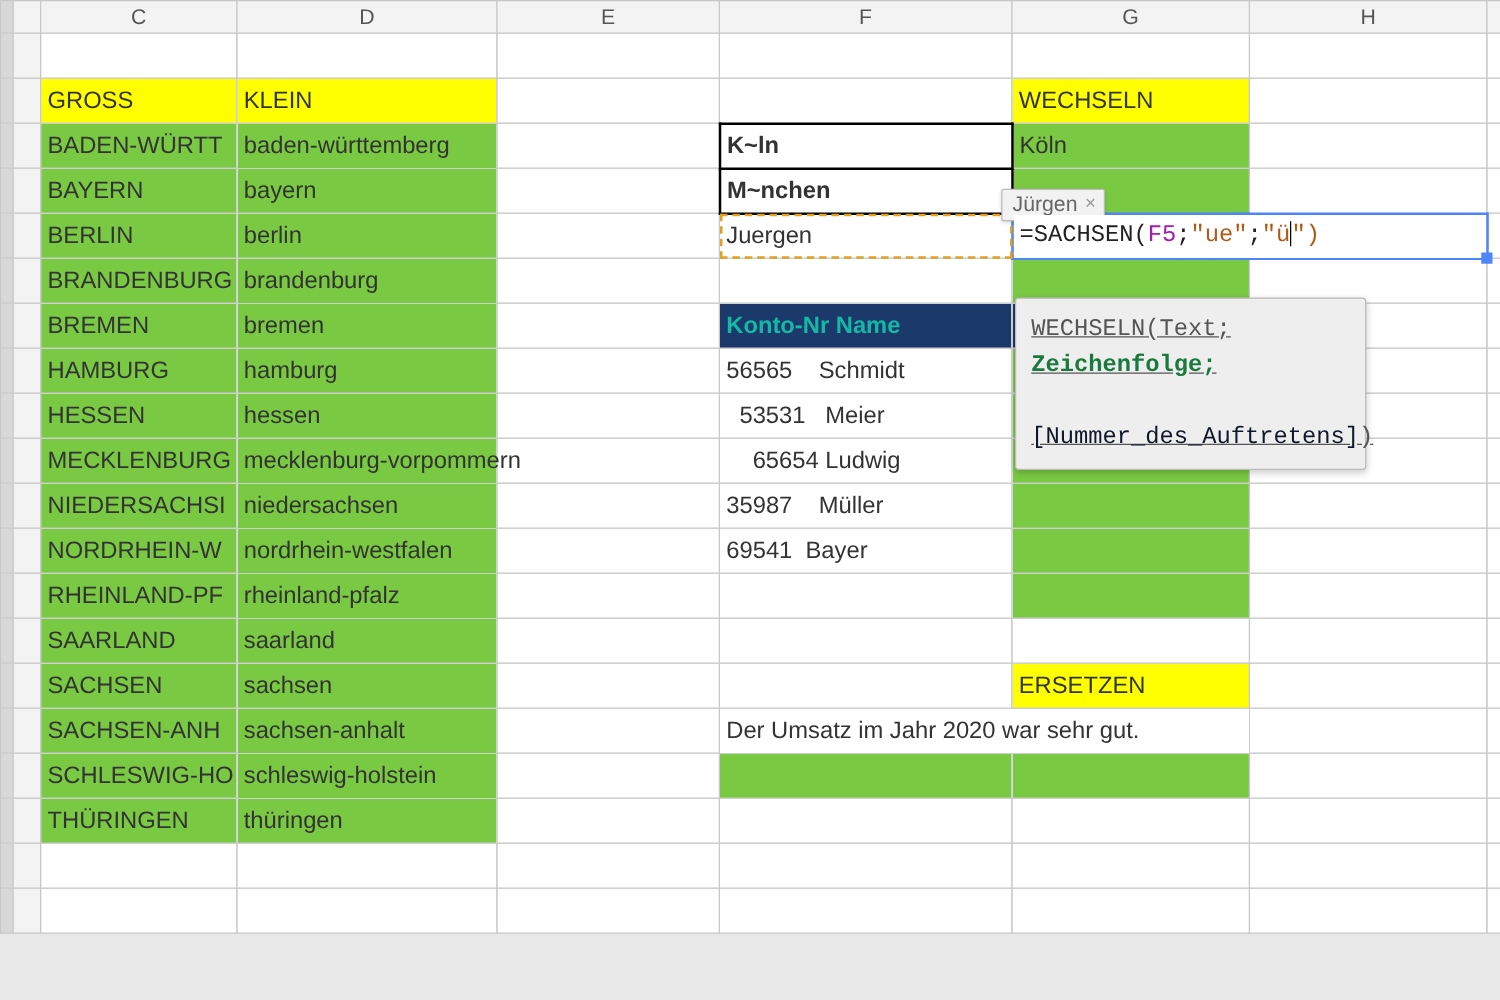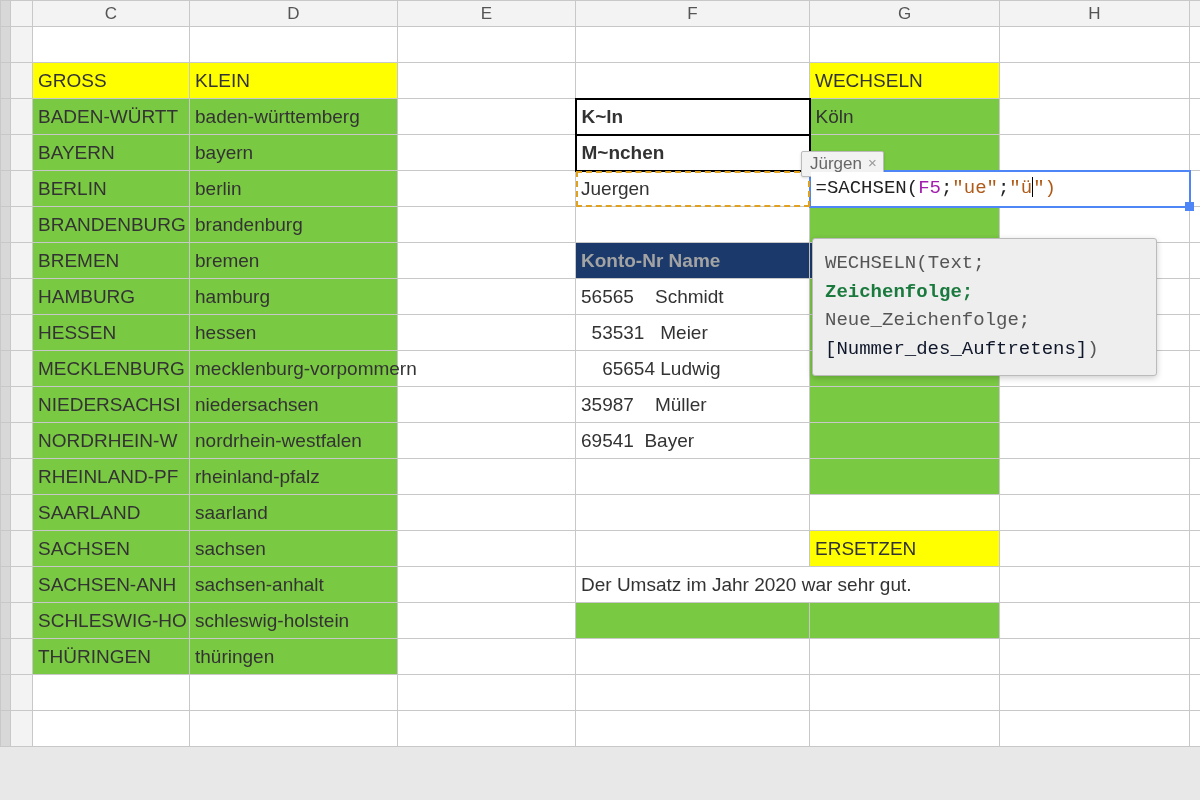--- a/index.html
+++ b/index.html
@@ -24,21 +24,21 @@
     text-align:left; vertical-align:middle;
   }
   table.grid th {
     background:#f3f3f3; color:#555; font-weight:normal; text-align:center;
     height:26px; font-size:17px;
   }
   .rowh { width:22px; background:#f3f3f3 !important; text-align:center; color:#555; }
   .stub { width:10px; background:#d8d8d8 !important; }
   .yellow { background:#ffff00 !important; }
   .green  { background:#7ac943 !important;margin-top:40px; }
-  .navy   { background:#1b3a6b !important; color:#a3a3a3; font-weight:bold; }
+  .navy   { background:#1b3a6b !important; color:#14b8a6; font-weight:bold; }
   .navy-right { background:#1b3a6b !important; }
 
   
   .c-stub{width:10px;} .c-rowh{width:22px;}
   .c-C{width:157px;} .c-D{width:208px;} .c-E{width:178px;}
   .c-F{width:234px;} .c-G{width:190px;} .c-H{width:190px;} .c-I{width:32px;}
 
   .box-black { border:2px solid #000 !important;font-weight:bold; }
   .box-dash  { outline:2px dashed #e0a020; outline-offset:-2px; }
 
@@ -67,26 +67,27 @@
     background:#f2f2f2; border:1px solid #bbb; border-radius:2px;
     padding:2px 6px 2px 8px; font-size:17px; color:#666;
     display:flex; align-items:flex-start; gap:6px;
     box-shadow:0 1px 3px rgba(0,0,0,.15);
     margin-left:12px;
   }
   .chip .x { color:#999; cursor:pointer; font-size:15px; }
 
   
   .tooltip {
-    position:absolute; top:238px; left:812px; width:345px;
+    position:absolute; top:238px; left:812px; width:281px;
     background:#eeeeee; border:1px solid #bbb; border-radius:3px;
     padding:10px 12px 12px 12px;
     font-family:"Courier New", monospace; font-size:19px; line-height:1.5;
     color:#555;
     box-shadow:0 2px 6px rgba(0,0,0,.2);
+    text-decoration:underline;
   }
   .tooltip .fn  { color:#555; }
   .tooltip .arg-active { color:#1a7a3e; font-weight:bold; }
   .tooltip .opt { color:#0f172a; }
   .overflow { overflow:visible !important; position:relative; z-index:1; }
 </style>
 </head>
 <body>
 
 <div class="sheet">
@@ -359,17 +360,17 @@
     </table>
 
 <div class="chip">
   <span>Jürgen</span>
   <span class="x">×</span>
 </div>
 
 <div class="tooltip">
   <span class="fn">WECHSELN</span><span>(</span><span>Text;</span>
   <span class="arg-active">Zeichenfolge;</span><br>
-  <span>Neue_Zeichenfolge;</span><br>
+  <br>
   <span class="opt">[Nummer_des_Auftretens]</span><span>)</span>
 </div>
 
 </div>
 
 </body></html>

